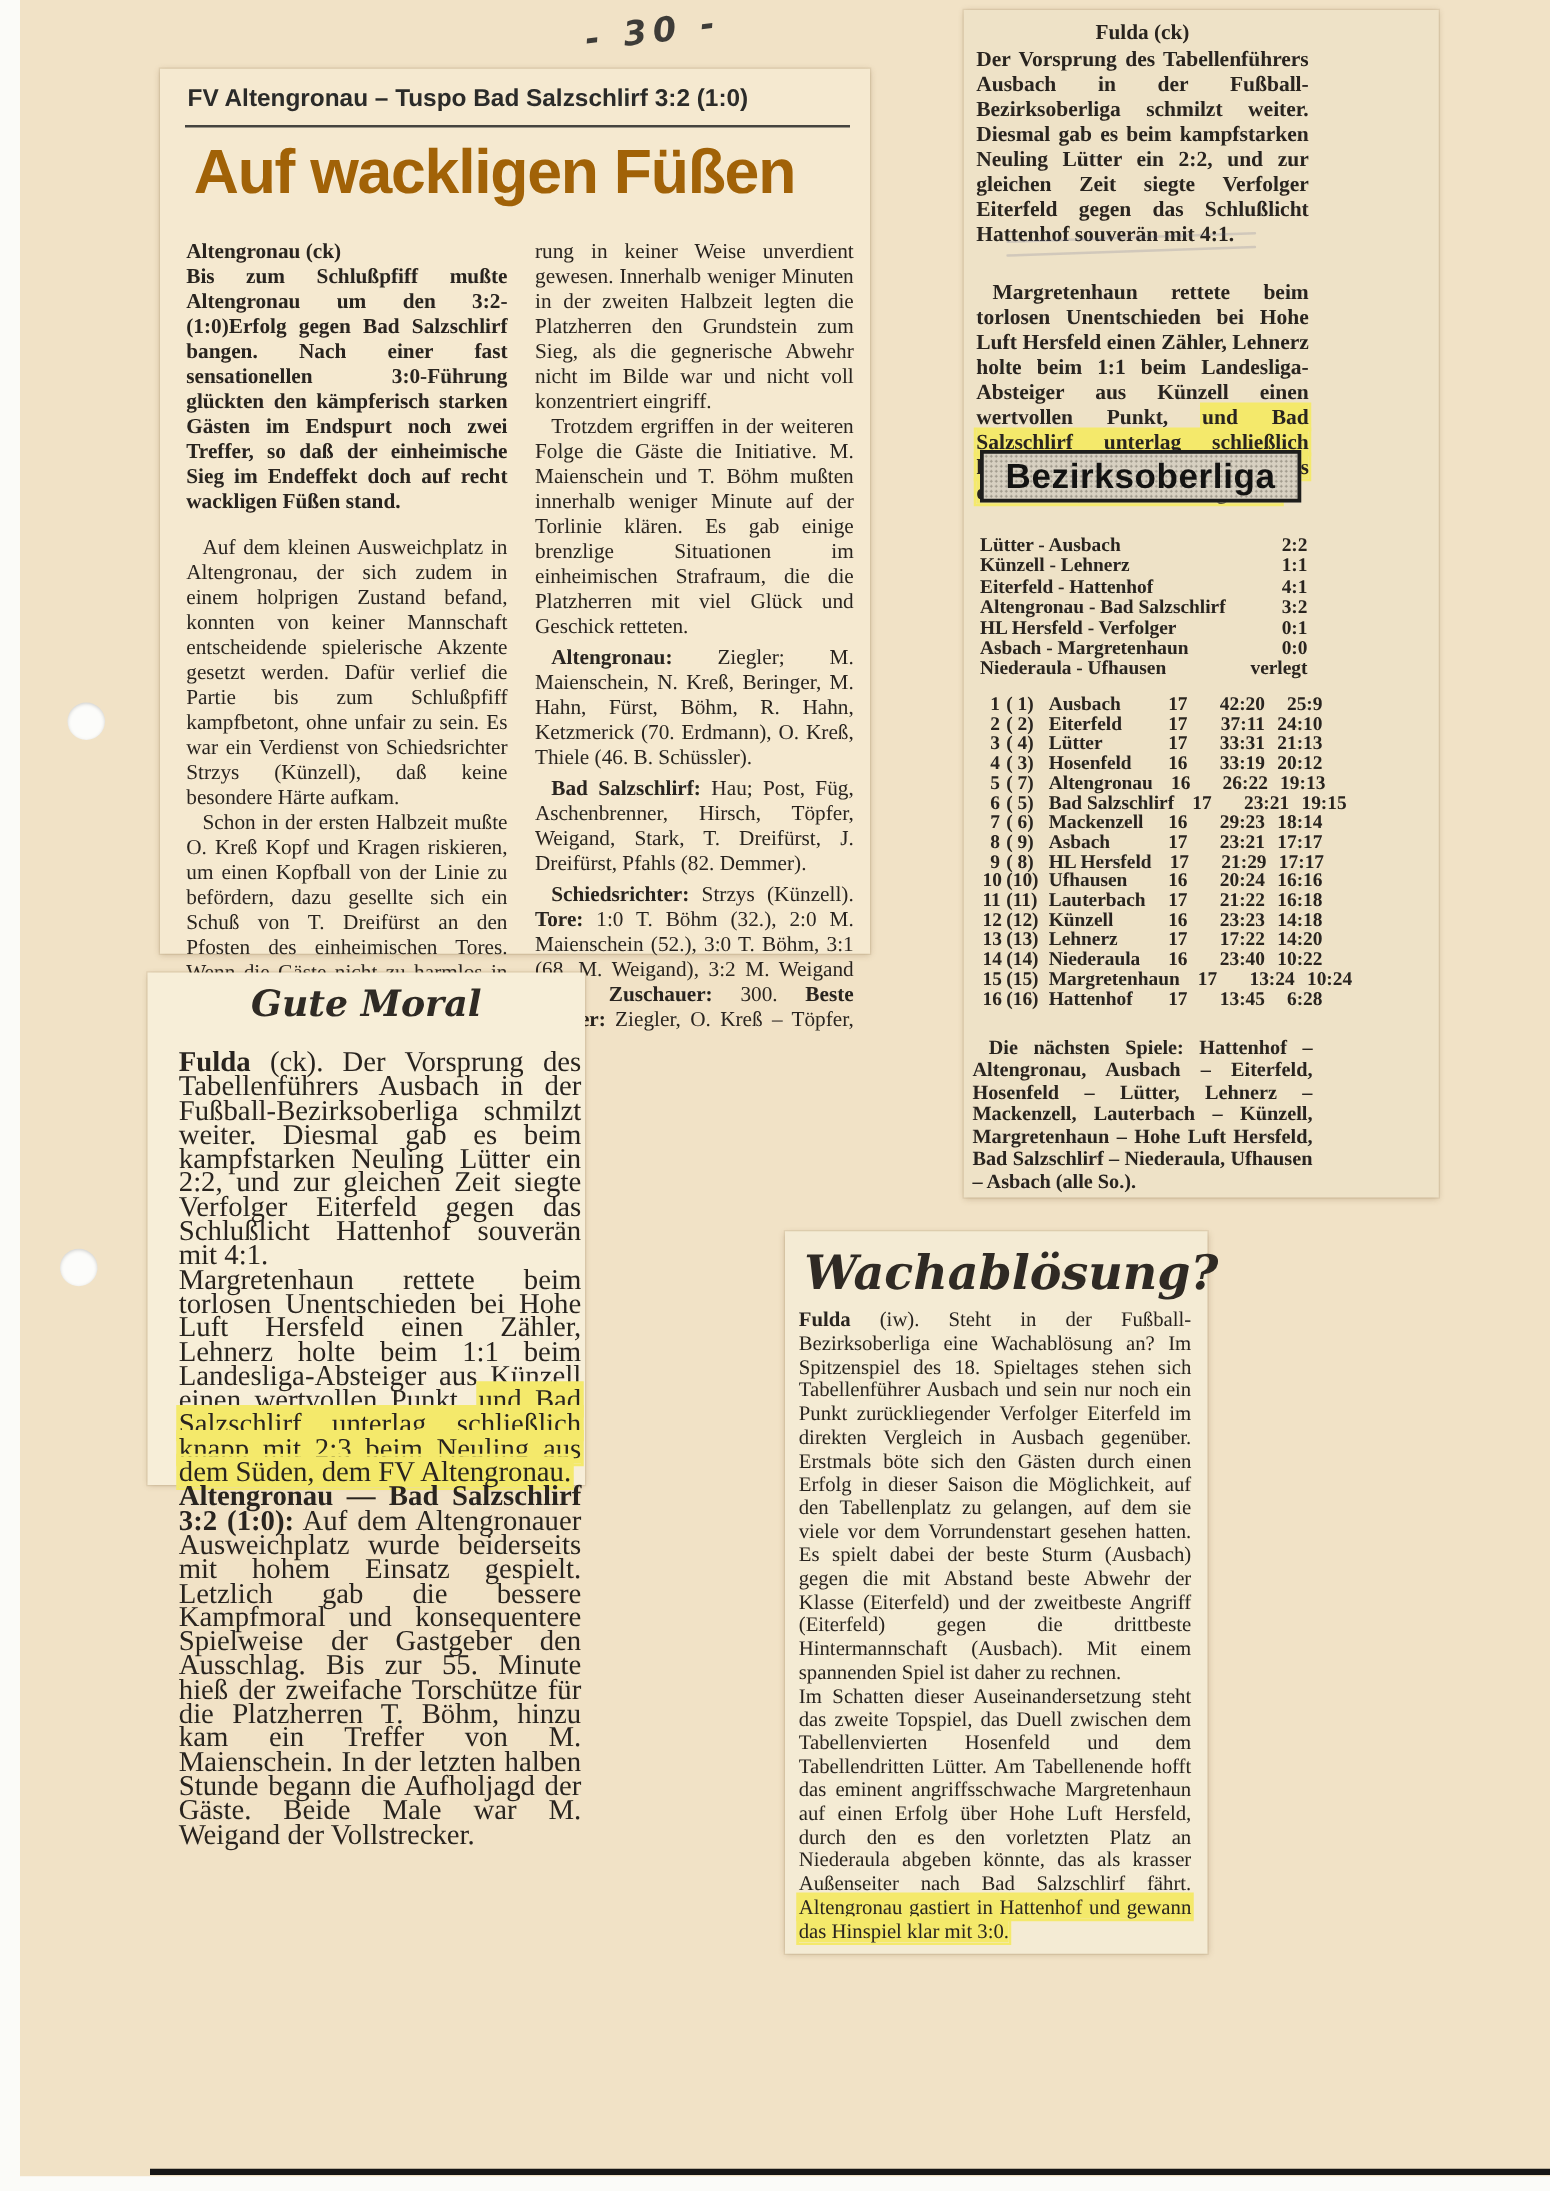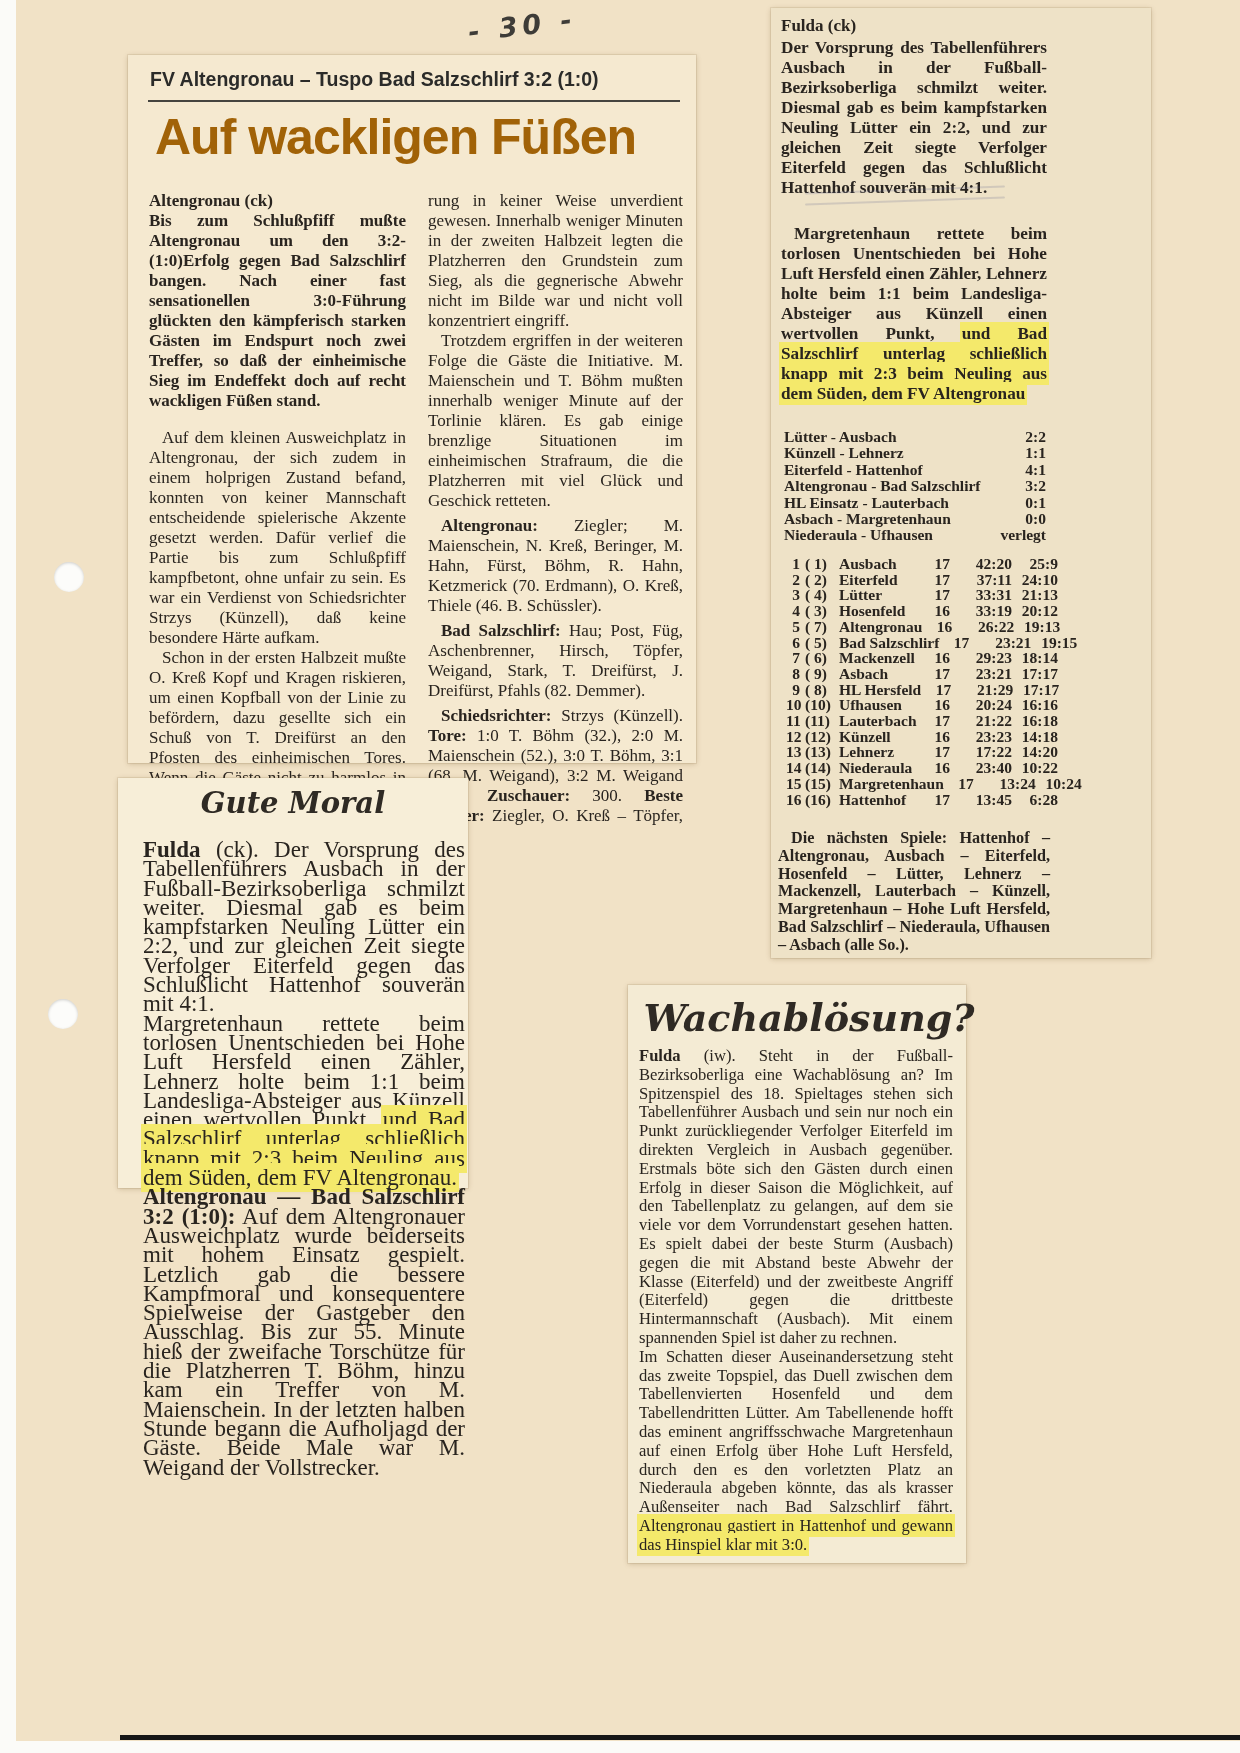--- a/index.html
+++ b/index.html
@@ -31,21 +31,21 @@
   .para.gap{margin-top:17px;}
   .para.gap-sm{margin-top:5px;}
   .para.indent{text-indent:13px;}
   .para.dateline{text-align:left;font-weight:bold;}
   span.b{font-weight:bold;}
   span.hl{background:#f4e96b;box-shadow:0 0 0 2px #f4e96b;box-decoration-break:clone;
           -webkit-box-decoration-break:clone;}
 
   
   .clip-right{left:755px;top:8px;width:380px;height:950px;background:#eee2c7;}
-  .rc-dateline{position:absolute;left:10px;top:8px;width:266px;text-align:left;
+  .rc-dateline{position:absolute;left:10px;top:8px;width:266px;text-align:center;
                font-weight:bold;font-size:17px;}
   .rc-body{position:absolute;left:10px;top:30px;width:266px;font-weight:bold;
            font-size:17.2px;line-height:20px;text-align:justify;}
   .rc-body .para.gap{margin-top:26px;}
   .pencil{position:absolute;left:34px;top:172px;width:200px;height:30px;}
   .pencil i{display:block;height:2px;background:rgba(95,100,140,.20);border-radius:2px;
             transform:rotate(-2deg);margin-top:9px;}
   .bez-box{position:absolute;left:13px;top:352px;width:251px;height:36px;
            border:3px solid #1d1d1b;background-color:#d7d0c1;
            background-image:radial-gradient(rgba(70,65,55,.38) .8px,transparent 1px);
@@ -113,39 +113,42 @@
   <section class="clip clip-right">
     <div class="rc-dateline">Fulda (ck)</div>
     <div class="rc-body">
         <p class="para"><span class="b">Der Vorsprung des Tabellenführers Ausbach in der Fußball-Bezirksoberliga schmilzt weiter. Diesmal gab es beim kampfstarken Neuling Lütter ein 2:2, und zur gleichen Zeit siegte Verfolger Eiterfeld gegen das Schlußlicht Hattenhof souverän mit 4:1.</span></p>
         <p class="para gap indent"><span class="b">Margretenhaun rettete beim torlosen Unentschieden bei Hohe Luft Hersfeld einen Zähler, Lehnerz holte beim 1:1 beim Landesliga-Absteiger aus Künzell einen wertvollen Punkt, </span><span class="b hl">und Bad Salzschlirf unterlag schließlich knapp mit 2:3 beim Neuling aus dem Süden, dem FV Altengronau</span></p>
       </div>
     <div class="pencil">
         <i></i>
         <i></i>
       </div>
+    <div class="bez-box">
+      <span class="bez-title">Bezirksoberliga</span>
+    </div>
     <div class="results">
         <div class="result-row">
           <span>Lütter - Ausbach</span>
           <span>2:2</span>
         </div>
         <div class="result-row">
           <span>Künzell - Lehnerz</span>
           <span>1:1</span>
         </div>
         <div class="result-row">
           <span>Eiterfeld - Hattenhof</span>
           <span>4:1</span>
         </div>
         <div class="result-row">
           <span>Altengronau - Bad Salzschlirf</span>
           <span>3:2</span>
         </div>
         <div class="result-row">
-          <span>HL Einsatz - Lauterbach</span>
+          <span>HL Hersfeld - Verfolger</span>
           <span>0:1</span>
         </div>
         <div class="result-row">
           <span>Asbach - Margretenhaun</span>
           <span>0:0</span>
         </div>
         <div class="result-row">
           <span>Niederaula - Ufhausen</span>
           <span>verlegt</span>
         </div>

